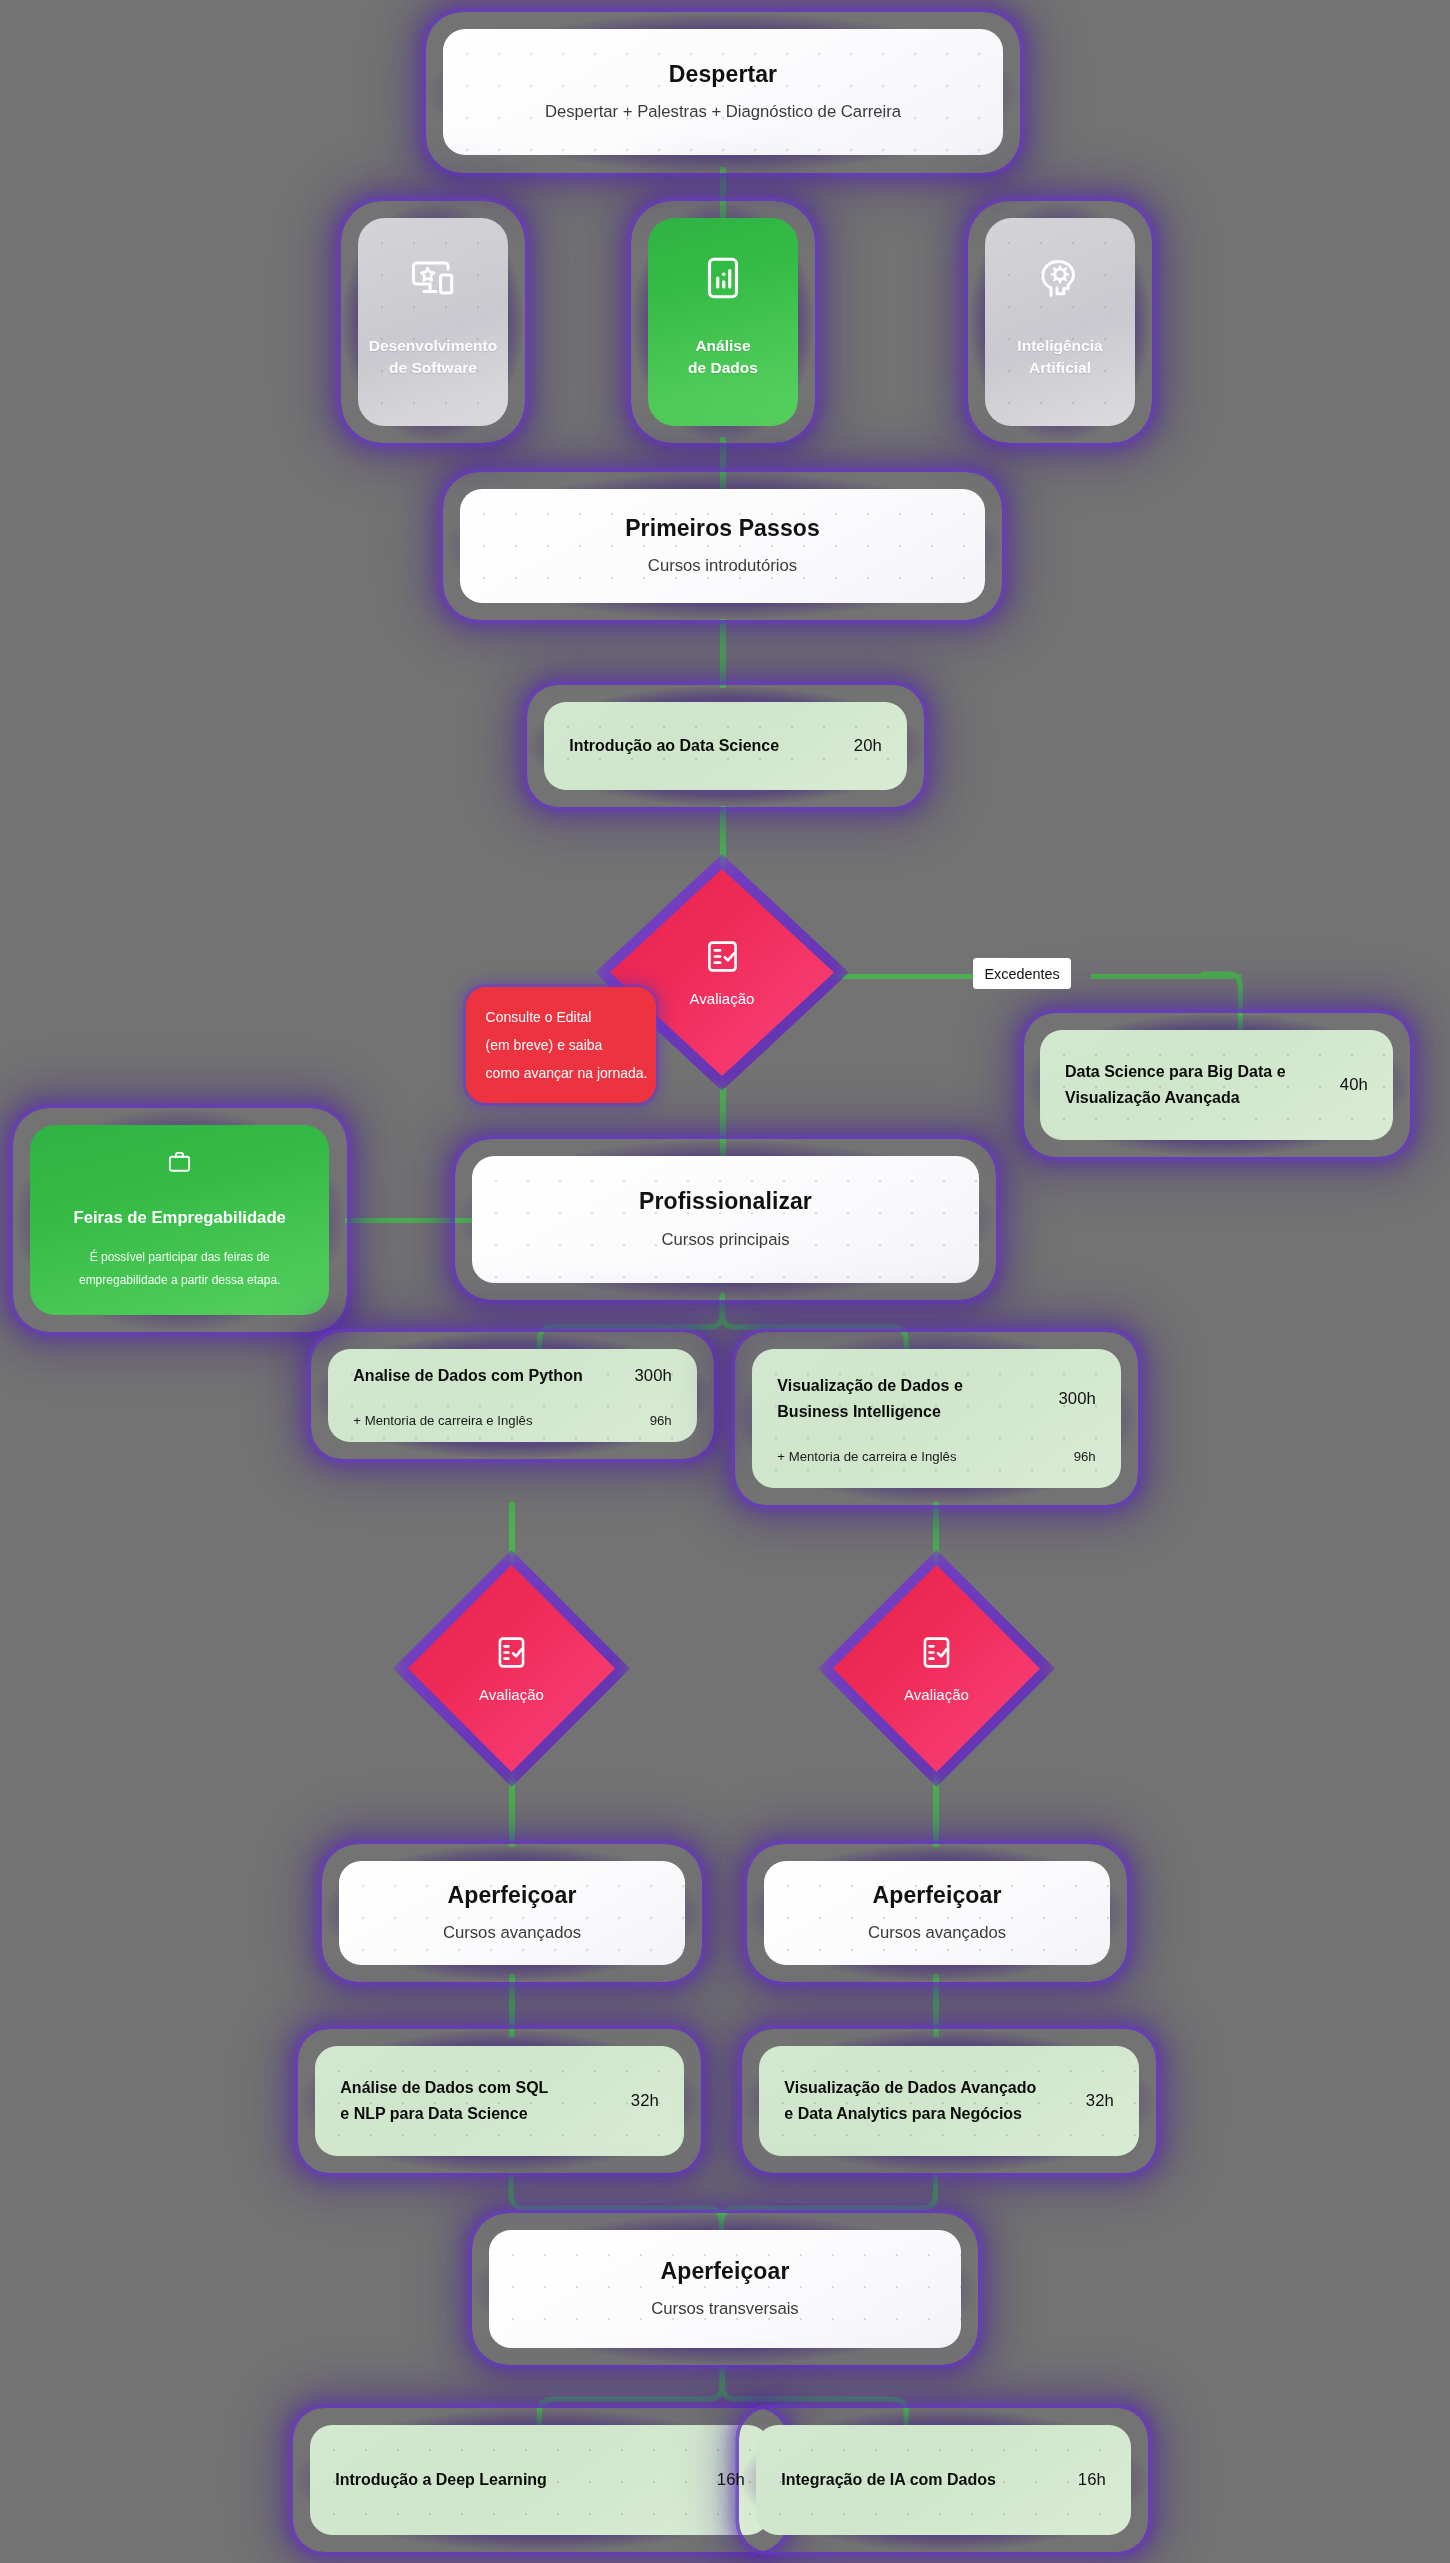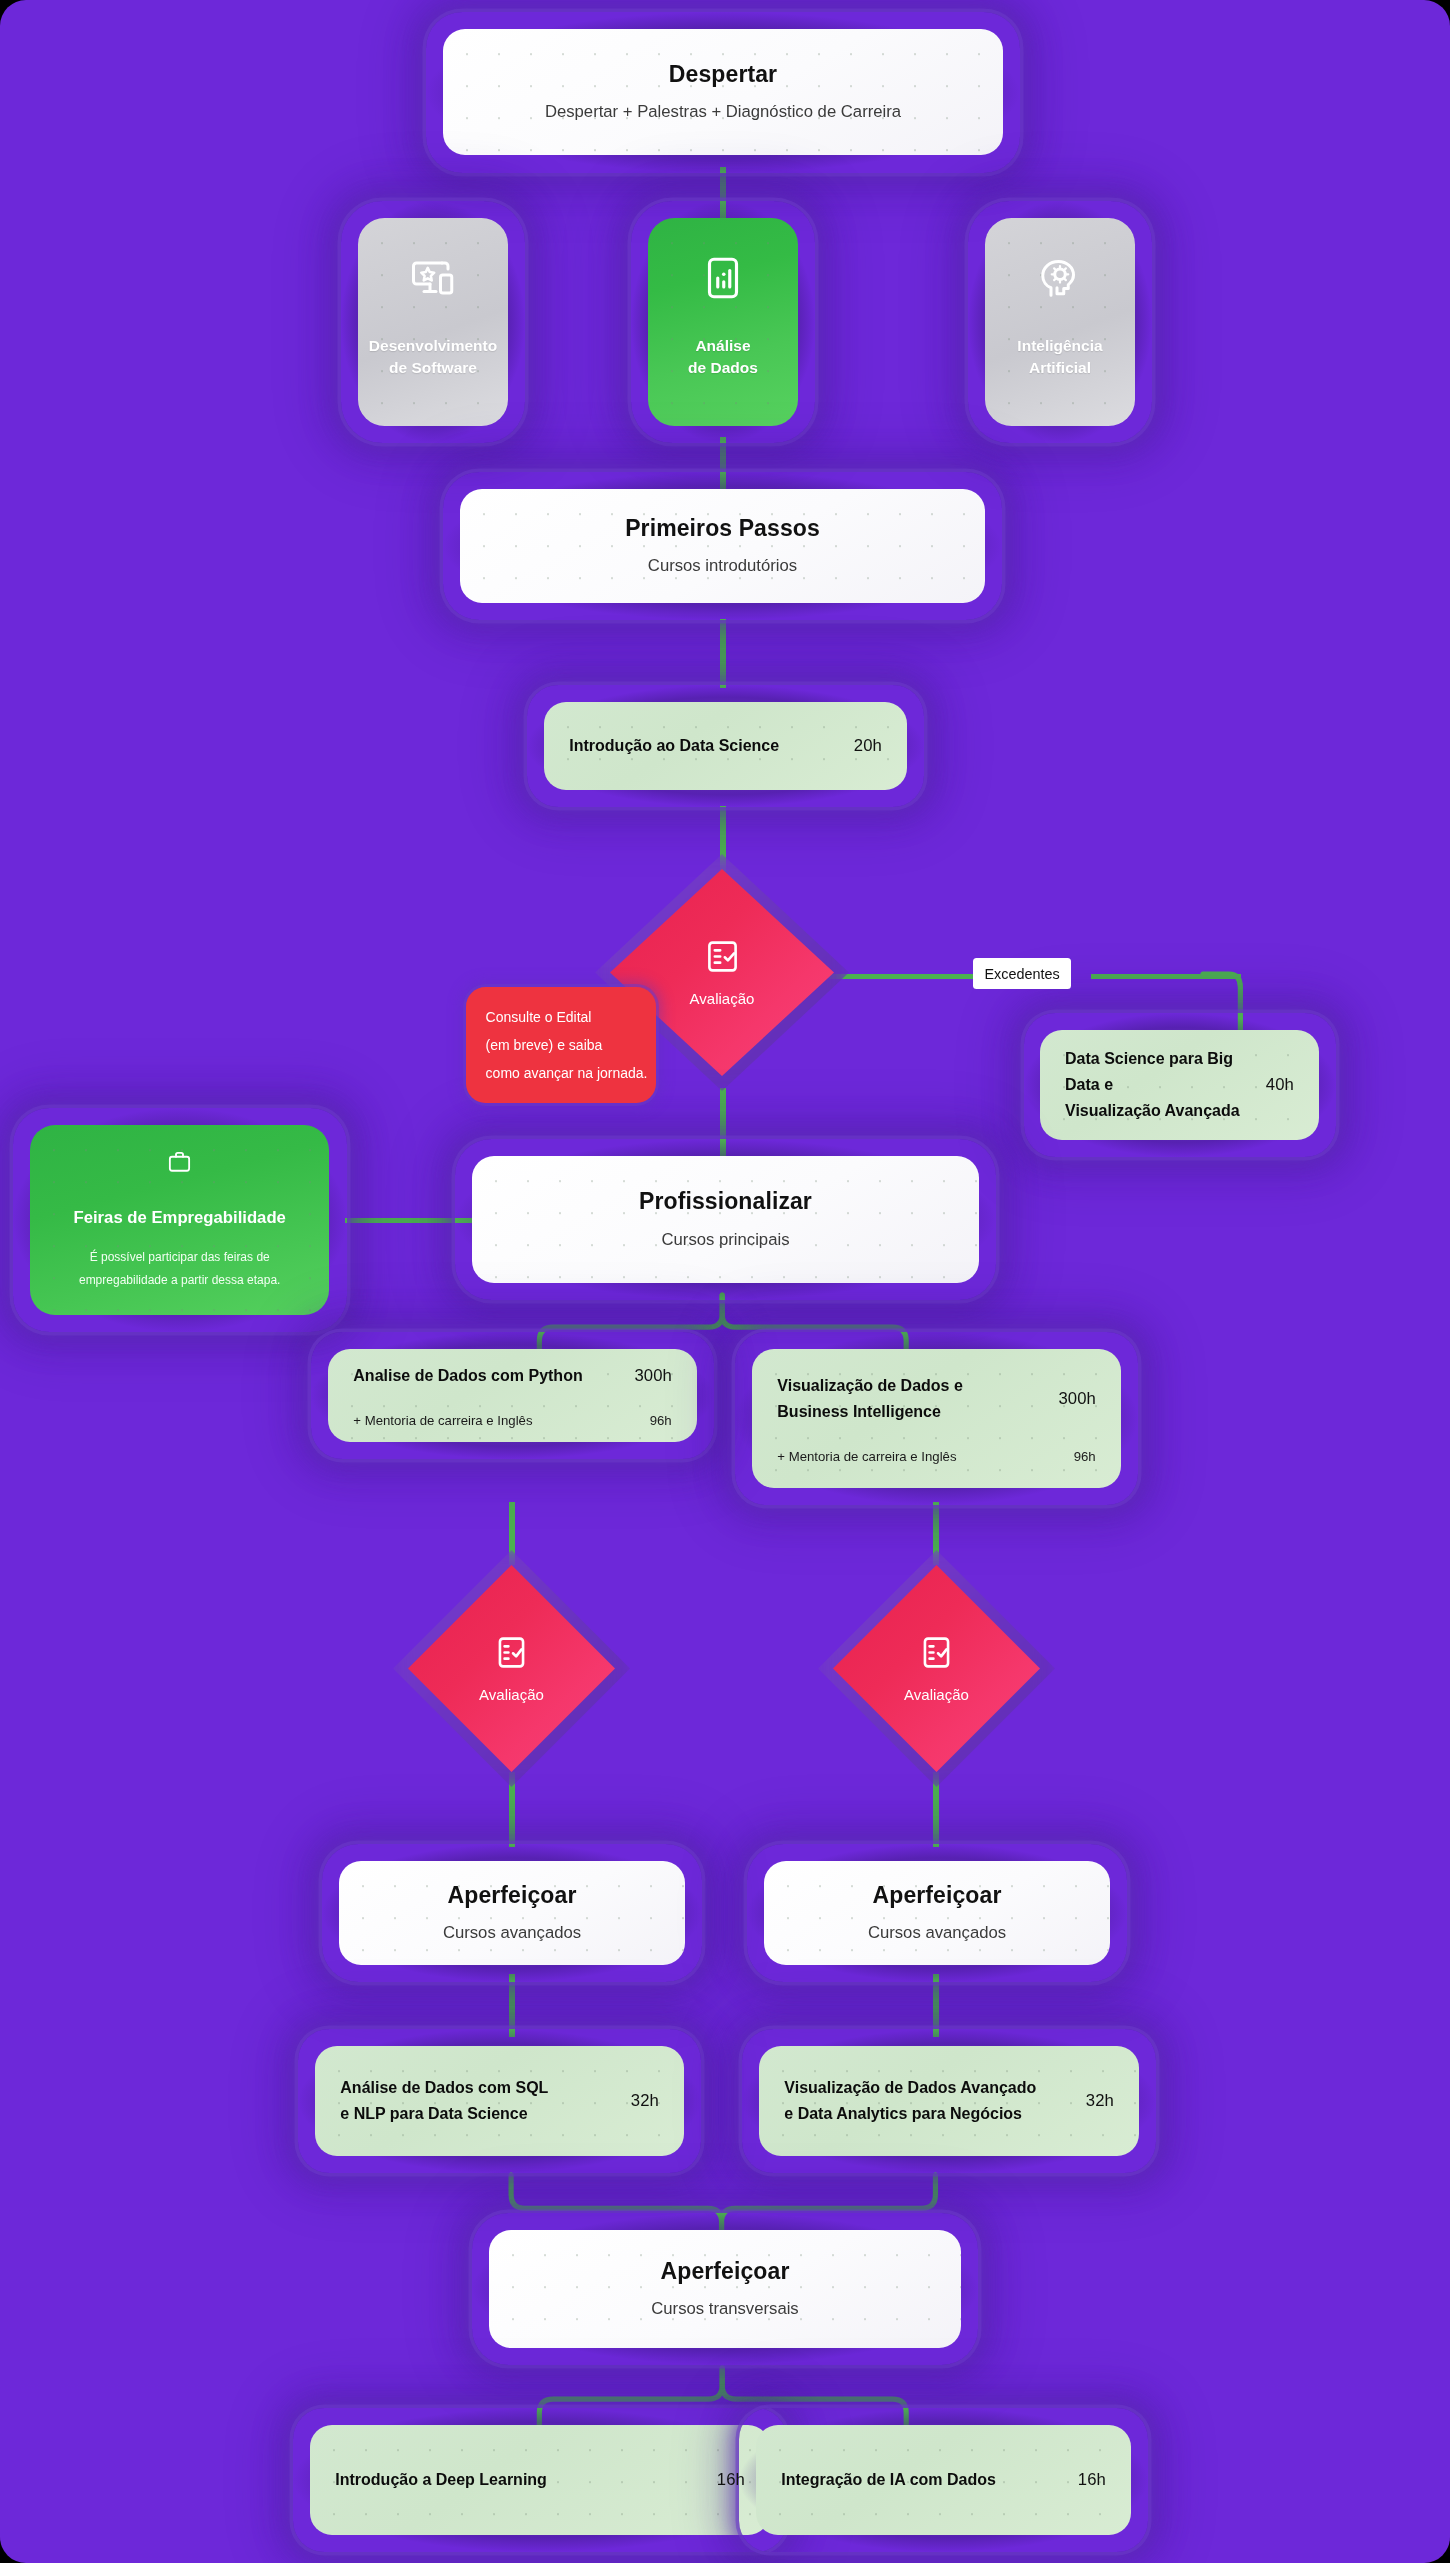--- a/index.html
+++ b/index.html
@@ -8,22 +8,21 @@
     background:#000;
     width:1450px;
     height:2563px;
     overflow:hidden;
     font-family:"Liberation Sans", sans-serif;
   }
   #stage {
     position:relative;
     width:1450px;
     height:2563px;
-    background:#6d28d9;
-    border-radius:26px;
+    background:#737373;
   }
 
   
   .node {
     position:absolute;
     border-radius:36px;
     padding:17.3px;
     background:
       radial-gradient(closest-side, rgba(120,70,210,.95), rgba(90,45,175,.85) 55%, rgba(60,25,130,.45) 80%, rgba(20,5,60,0) 100%);
     box-shadow:
@@ -313,21 +312,21 @@
           <path d="M14 16h7M14 24h7M14 32h7"></path>
           <path d="M27 25l4 4 8-9"></path>
         </g>
       </svg>
       <div class="diamond-label">Avaliação</div>
     </div>
   </div>
 
   <div class="edge-label" style="left:973px; top:958px;">Excedentes</div>
 
-  <div class="node course-card small-r" style="left:1024px; top:1013px; width:312px; height:144px;padding-left:16px;">
+  <div class="node course-card small-r" style="left:1024px; top:1013px; width:386px; height:144px;padding-left:16px;">
     <div class="inner">
       <div class="dots"></div>
       <div class="course-row">
         <span class="course-name">
           <span>Data Science para Big Data e</span><br>
           <span>Visualização Avançada</span>
         </span>
         <span class="course-hours">40h</span>
       </div>
     </div>

